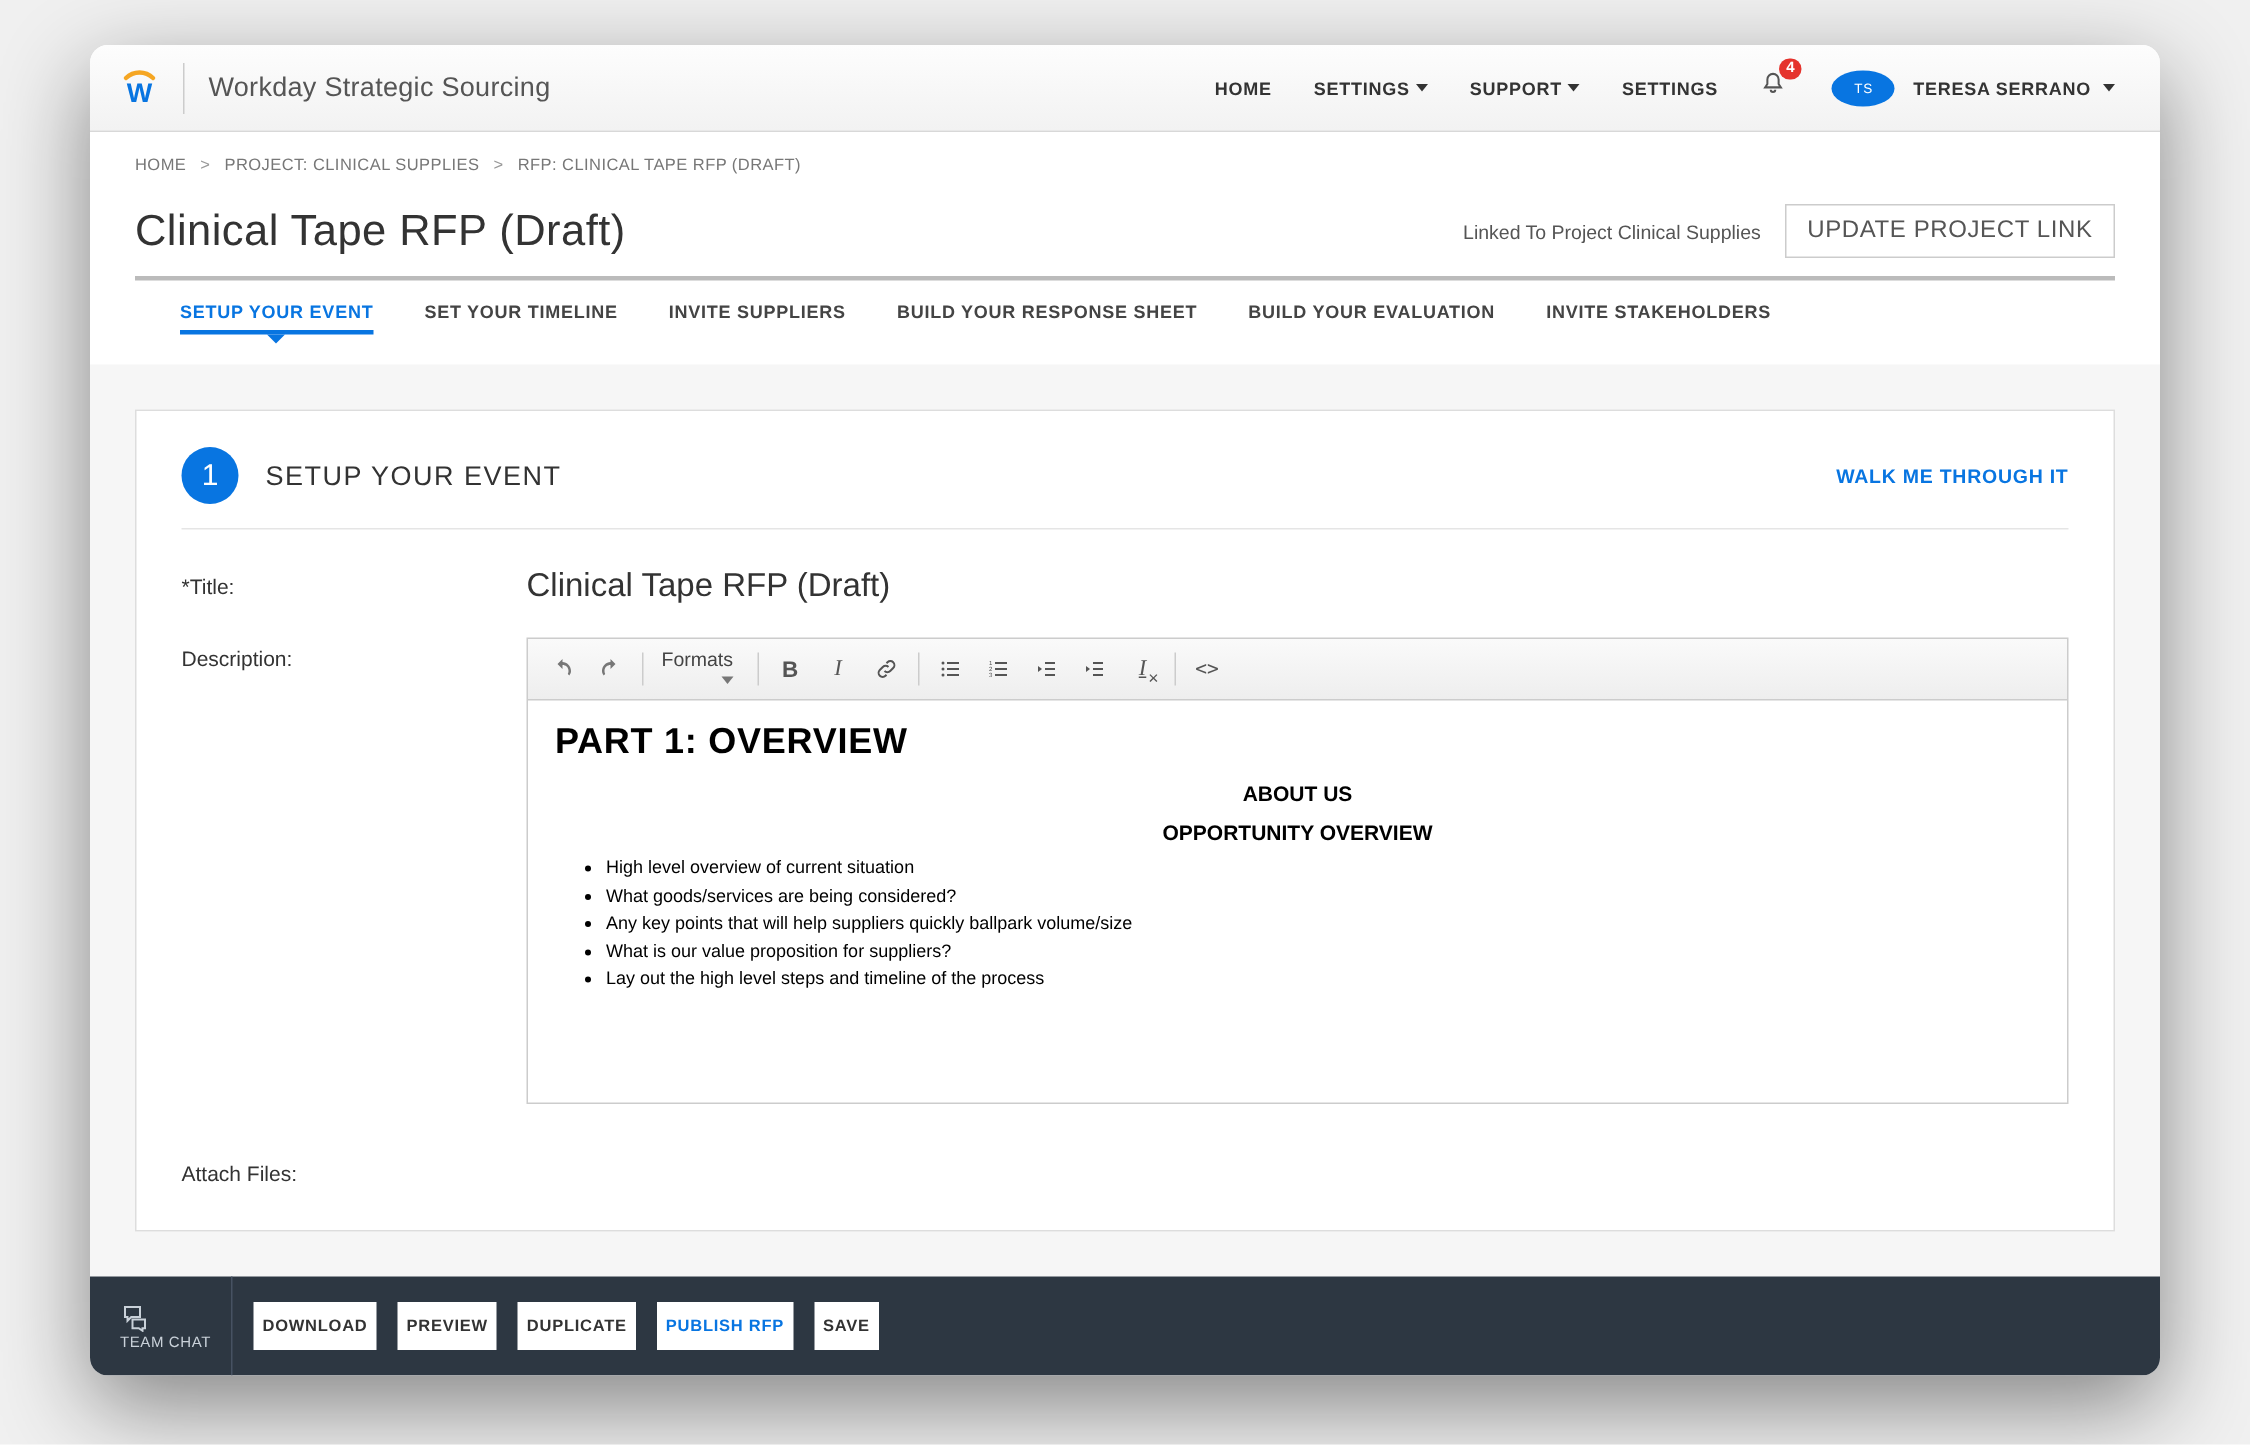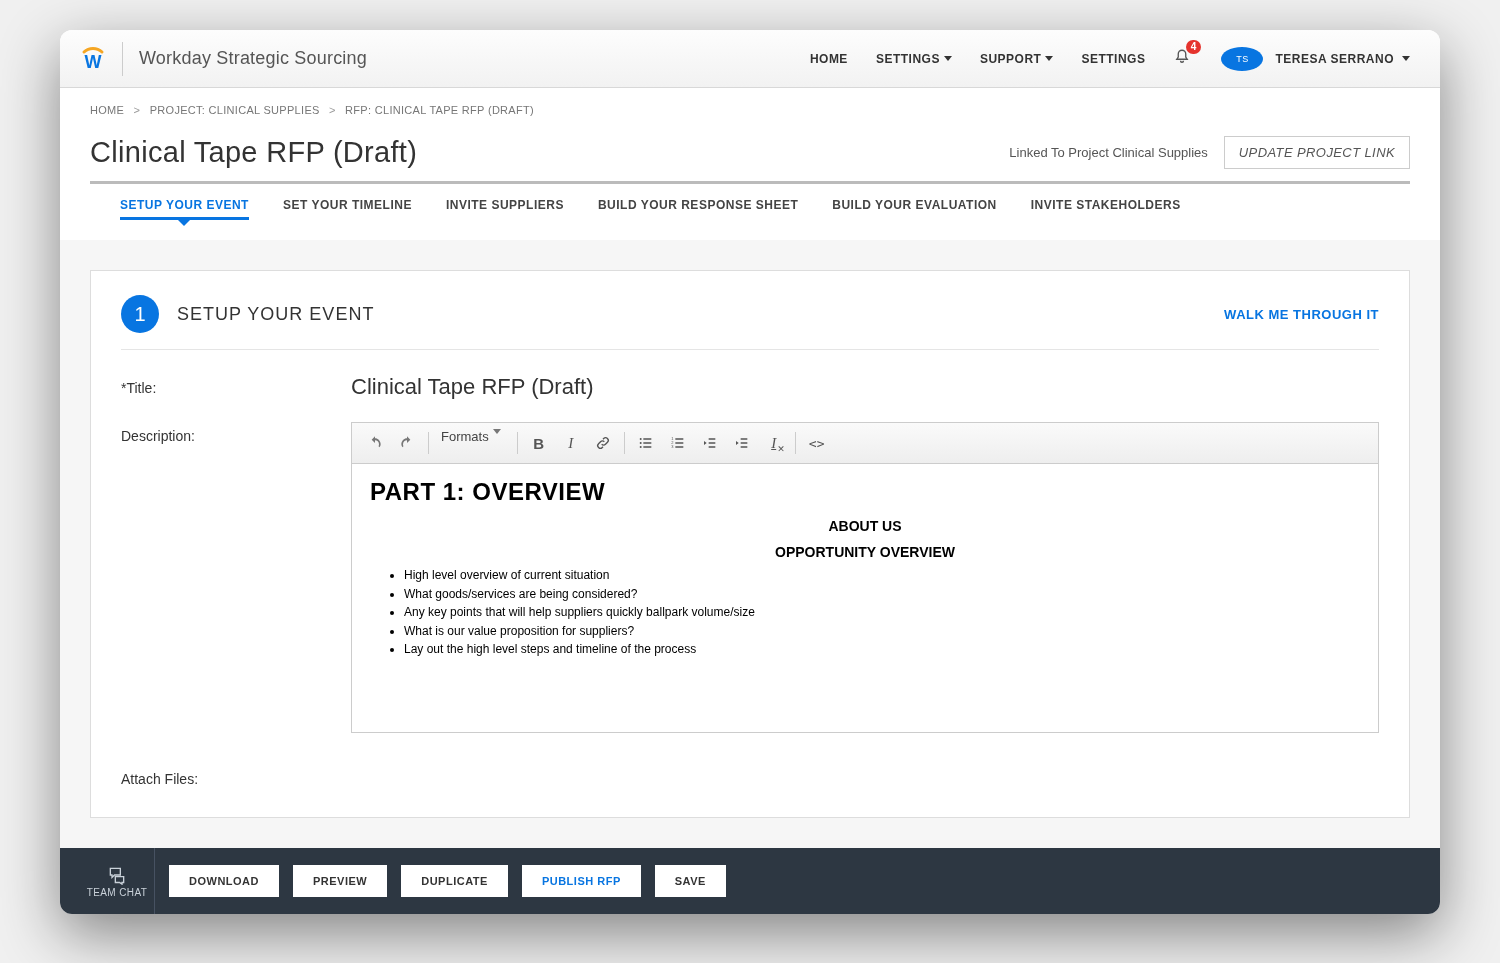--- a/index.html
+++ b/index.html
@@ -129,25 +129,24 @@
     gap: 16px;
   }
   .linked-text {
     font-size: 13px;
     color: #555;
   }
   .update-btn {
     border: 1px solid #ccc;
     background: #fff;
     padding: 8px 14px;
-    font-size: 13px;
+    font-size: 16px;
     letter-spacing: .4px;
     color: #555;
     cursor: pointer;
-    font-style: italic;
   }
   .rule {
     height: 3px;
     background: #bbb;
     margin-bottom: 0;
   }
   
   .tabs {
     display: flex;
     gap: 34px;
@@ -264,27 +263,28 @@
     display: flex;
     align-items: center;
     justify-content: center;
     cursor: pointer;
     color: #555;
     font-size: 15px;
     border-radius: 3px;
   }
   .tb-formats {
     display: flex;
-    align-items: flex-start;
+    align-items: flex-end;
     gap: 4px;
     padding: 0 10px 0 6px;
     cursor: pointer;
     font-size: 13px;
     color: #444;
     height: 28px;
+    flex-direction: column;
   }
   .tb-sep { width:1px; height:22px; background:#ccc; margin:0 4px; }
   .editor-body {
     padding: 14px 18px;
     font-family: Verdana, Arial, sans-serif;
     height: 268px;
     overflow-y: auto;
     position: relative;
   }
   .editor-body h1 {
@@ -323,38 +323,37 @@
     background: #2d3742;
     height: 66px;
     display: flex;
     align-items: center;
     padding: 0 20px;
     gap: 14px;
   }
   .team-chat {
     display: flex;
     flex-direction: column;
-    align-items: center;
     justify-content: center;
     color: #c9d1d9;
     width: 75px;
     border-right: 1px solid #475262;
     height: 100%;
     cursor: pointer;
     gap: 2px;
   }
   .team-chat svg { width:20px; height:20px; }
   .team-chat-label {
     font-size: 10px;
     letter-spacing: .4px;
   }
   .bar-btn {
     background: #fff;
     border: none;
-    padding: 10px 20px;
+    padding: 10px 6px;
     font-size: 11px;
     font-weight: 600;
     letter-spacing: .5px;
     cursor: pointer;
     color: #333;
   }
   .bar-btn.primary { color: #0875e1; }
   
   .editor-body::-webkit-scrollbar { width:10px; }
   .editor-body::-webkit-scrollbar-thumb { background:#c0c0c0; border-radius:5px; }

